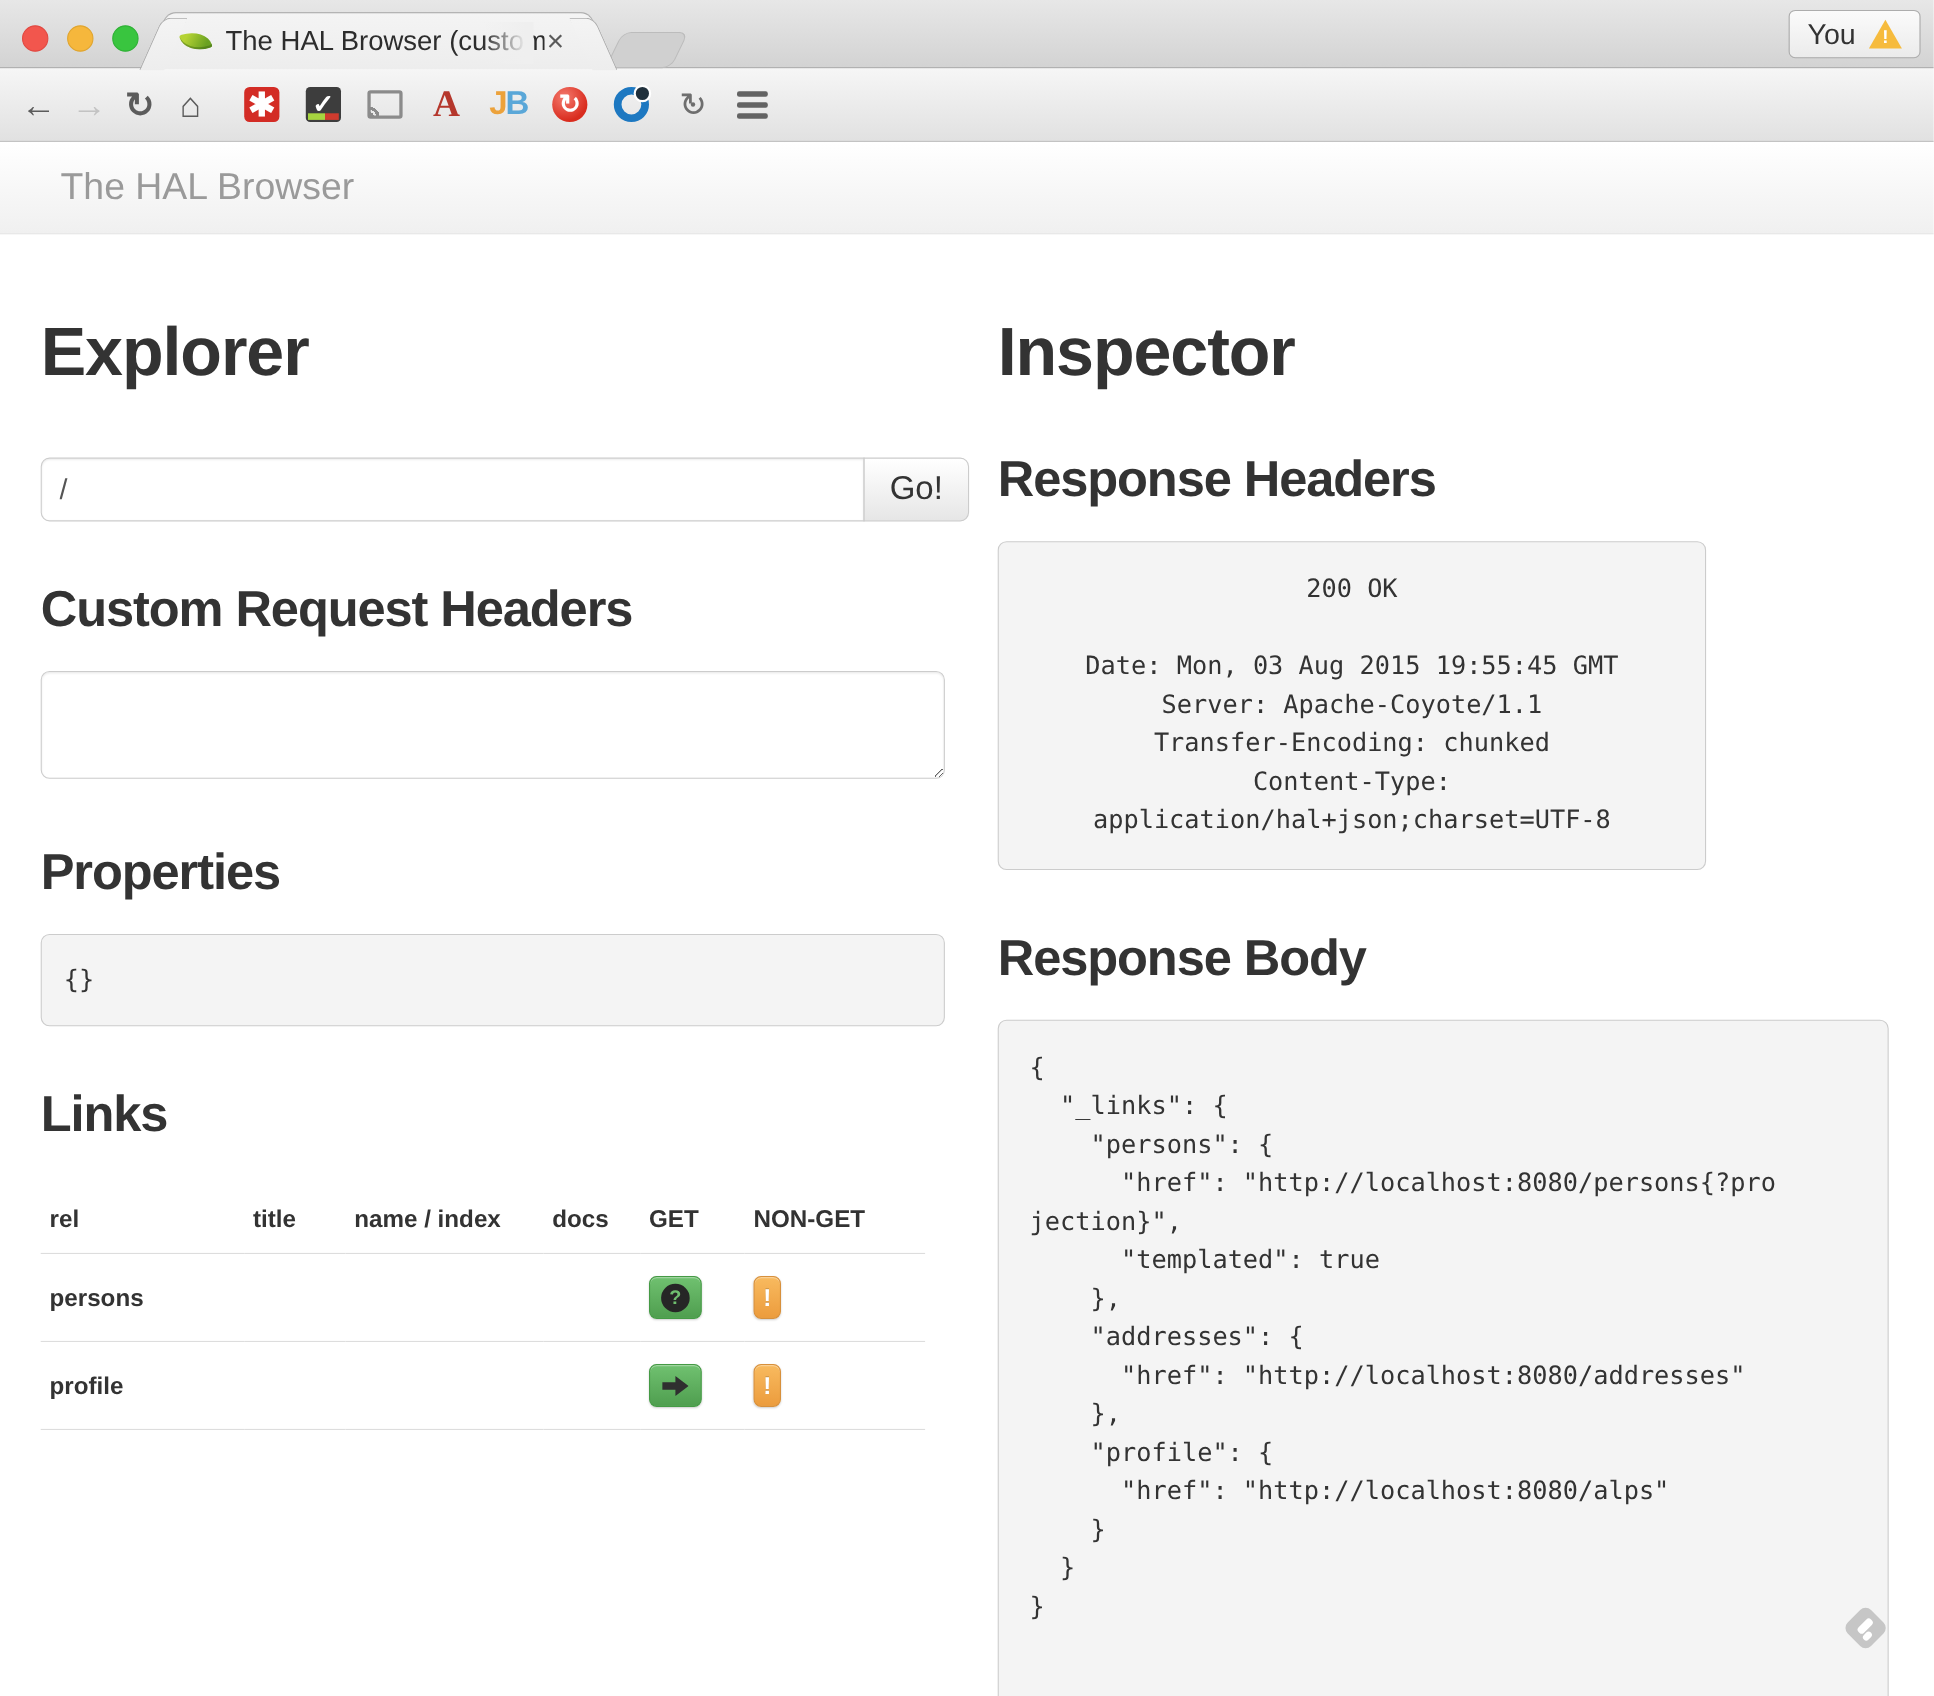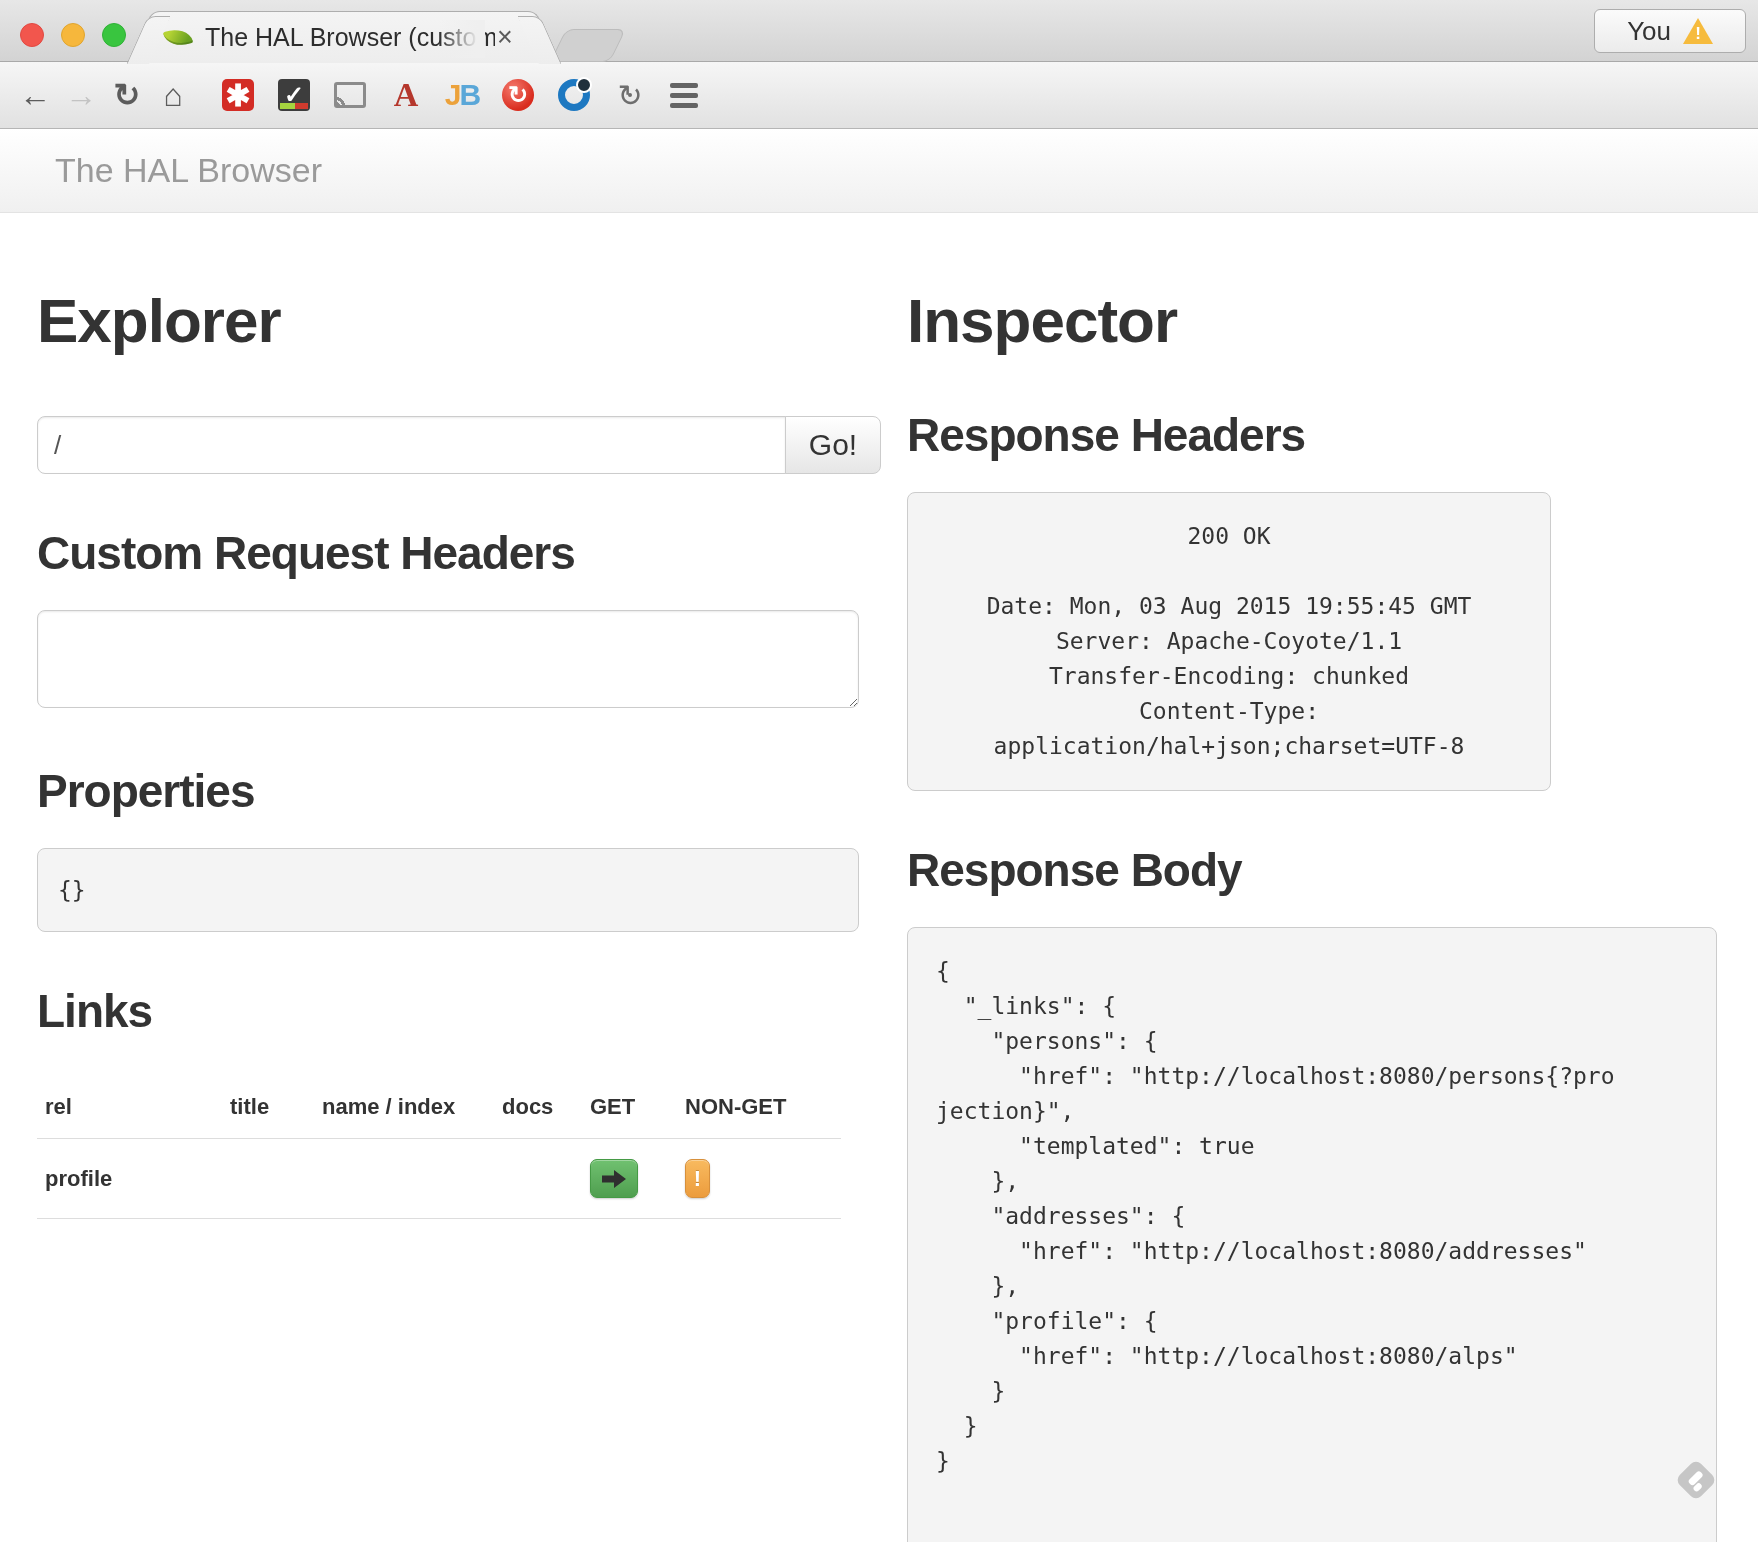--- a/index.html
+++ b/index.html
@@ -27,21 +27,21 @@
   .tab-close { font-size: 27px; color: #5a5a5a; margin-left: 2px; z-index: 4; line-height: 1; }
 
   .favicon-leaf { width: 30px; height: 30px; position: relative; flex: 0 0 30px; }
   .favicon-leaf::before { content:""; position:absolute; left:2px; top:5px; width:26px; height:19px;
       background: linear-gradient(135deg,#b5d334 20%,#6aa121 80%); border-radius: 2px 95% 2px 95%;
       transform: rotate(-18deg); box-shadow: inset 0 -2px 0 rgba(60,100,20,.45); }
 
   .newtab-btn { position: absolute; left: 558px; top: 29px; width: 60px; height: 33px;
       background: #d0d0d0; border: 1px solid #bcbcbc; border-radius: 8px; transform: skewX(-26deg); }
 
-  .you-btn { position: absolute; right: 12px; top: 9px; height: 44px; padding: 0 32px;
+  .you-btn { position: absolute; right: 12px; top: 9px; height: 44px; padding: 0 16px;
       border: 1px solid #adadad; border-radius: 6px; background: linear-gradient(#fbfbfb,#ebebeb);
       display: flex; align-items: center; gap: 12px; font-size: 26px; color: #333; }
   .warn-tri { position: relative; width: 30px; height: 26px; }
   .warn-tri::before { content:""; position:absolute; left:0; top:0; border-left:15px solid transparent;
       border-right:15px solid transparent; border-bottom:26px solid #f6bb3d; }
   .warn-tri::after { content:"!"; position:absolute; left:0; width:30px; text-align:center; top:6px;
       color:#fff; font-weight:bold; font-size:17px; }
 
   .toolbar { height: 67px; background: linear-gradient(#f6f6f6, #e1e1e1); border-bottom: 1px solid #b5b5b5;
       display: flex; align-items: center; padding: 0 12px; }
@@ -210,20 +210,30 @@
           <th class="col-rel">rel</th>
           <th class="col-title">title</th>
           <th class="col-name">name / index</th>
           <th class="col-docs">docs</th>
           <th class="col-get">GET</th>
           <th class="col-nonget">NON-GET</th>
         </tr>
       </thead>
       <tbody>
         <tr>
+          <td class="rel-cell">persons</td>
+          <td></td>
+            <td></td>
+            <td></td>
+          <td><span class="btn-get">
+                <span class="q-circle">?</span>
+              </span></td>
+          <td><span class="btn-nonget">!</span></td>
+        </tr>
+        <tr>
           <td class="rel-cell">profile</td>
           <td></td>
             <td></td>
             <td></td>
           <td><span class="btn-get">
             <svg width="24" height="18" viewBox="0 0 24 18">
                   <path d="M0 5.5h12V0l12 9-12 9v-5.5H0z" fill="#2f2f2f"></path>
                 </svg>
           </span></td>
           <td><span class="btn-nonget">!</span></td>

